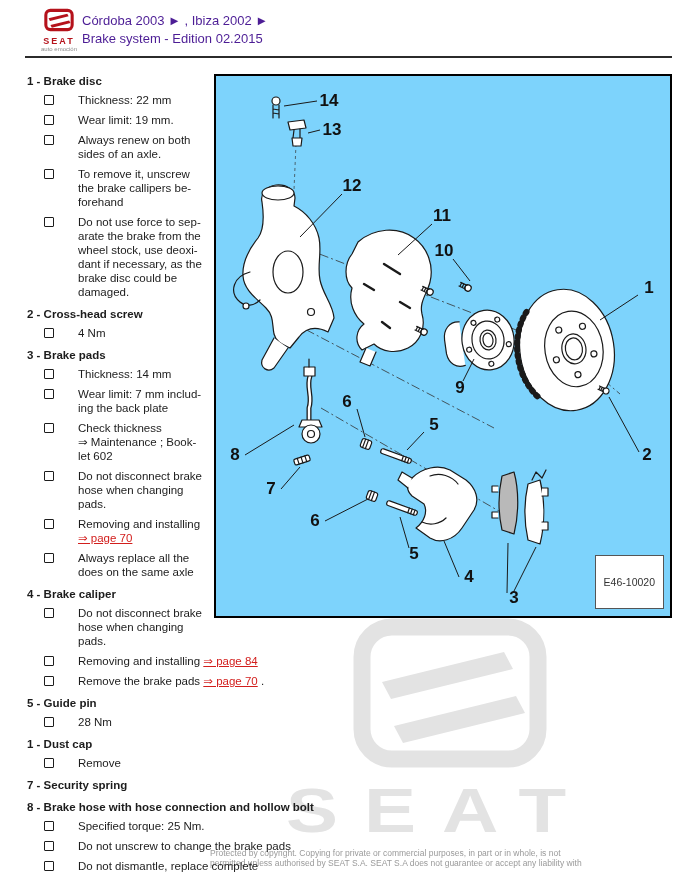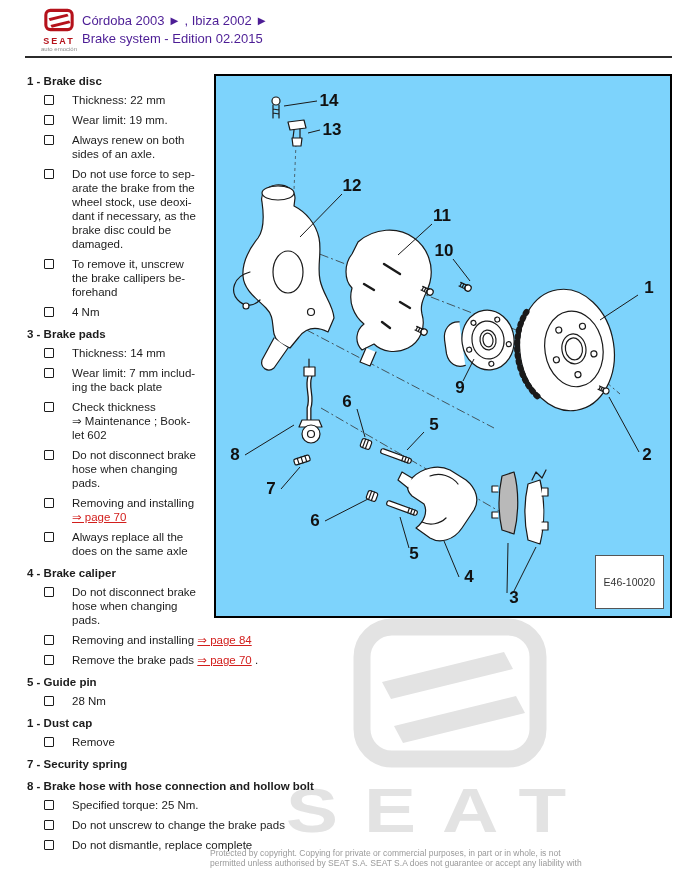--- a/index.html
+++ b/index.html
@@ -19,21 +19,21 @@
   .wm-word{position:absolute;left:286px;top:782px;z-index:0;color:#e3e3e3;font-weight:bold;
            font-size:78px;letter-spacing:26px;line-height:70px;transform:scaleY(.8);transform-origin:top left;}
   .wm-copy{position:absolute;left:210px;top:849px;width:468px;z-index:0;color:#9a9a9a;
            font-size:8.5px;line-height:9.5px;}
 
   
   .parts{position:relative;z-index:2;margin:74px 0 0 27px;font-size:11.5px;line-height:14px;width:660px;}
   .part-title{font-weight:bold;margin:8px 0 5px 0;}
   .note{display:flex;margin:0 0 6px 17px;}
   .cb{flex:0 0 auto;width:8px;height:8px;border:1.2px solid #1d1d1d;border-radius:1px;margin-top:2px;}
-  .note-text{margin-left:18px;white-space:pre-line;}
+  .note-text{margin-left:24px;white-space:pre-line;}
   .note-text.narrow{width:148px;}
   .ref-link{color:#d21e1c;text-decoration:underline;cursor:pointer;}
 
   
   .diagram{position:absolute;left:214px;top:74px;width:454px;height:540px;border:2px solid #000;
            background:#7dd3fc;z-index:1;margin:0;}
   .diagram svg{position:absolute;left:0;top:0;}
   .fig-code{position:absolute;right:6px;bottom:7px;border:1px solid #555;padding:18px 8px;
             font-size:10.5px;line-height:16px;color:#333;background:#fff;}
   .callout{font-weight:bold;font-size:17px;fill:#111;font-family:"Liberation Sans",sans-serif;}
@@ -82,35 +82,36 @@
           <span class="cb"></span>
           <span class="note-text narrow"><span>Wear limit: 19 mm.</span></span>
         </div>
         <div class="note">
           <span class="cb"></span>
           <span class="note-text narrow"><span>Always renew on both
 sides of an axle.</span></span>
         </div>
         <div class="note">
           <span class="cb"></span>
+          <span class="note-text narrow"><span>To remove it, unscrew
+the brake callipers be-
+forehand</span></span>
+        </div>
+        <div class="note">
+          <span class="cb"></span>
           <span class="note-text narrow"><span>Do not use force to sep-
 arate the brake from the
 wheel stock, use deoxi-
 dant if necessary, as the
 brake disc could be
 damaged.</span></span>
         </div>
-        <div class="note">
-          <span class="cb"></span>
-          <span class="note-text narrow"><span>To remove it, unscrew
-the brake callipers be-
-forehand</span></span>
-        </div>
-      </section>
-      <section>
+      </section>
+      <section>
+        <div class="part-title">2 - Cross-head screw</div>
         <div class="note">
           <span class="cb"></span>
           <span class="note-text narrow"><span>4 Nm</span></span>
         </div>
       </section>
       <section>
         <div class="part-title">3 - Brake pads</div>
         <div class="note">
           <span class="cb"></span>
           <span class="note-text narrow"><span>Thickness: 14 mm</span></span>

